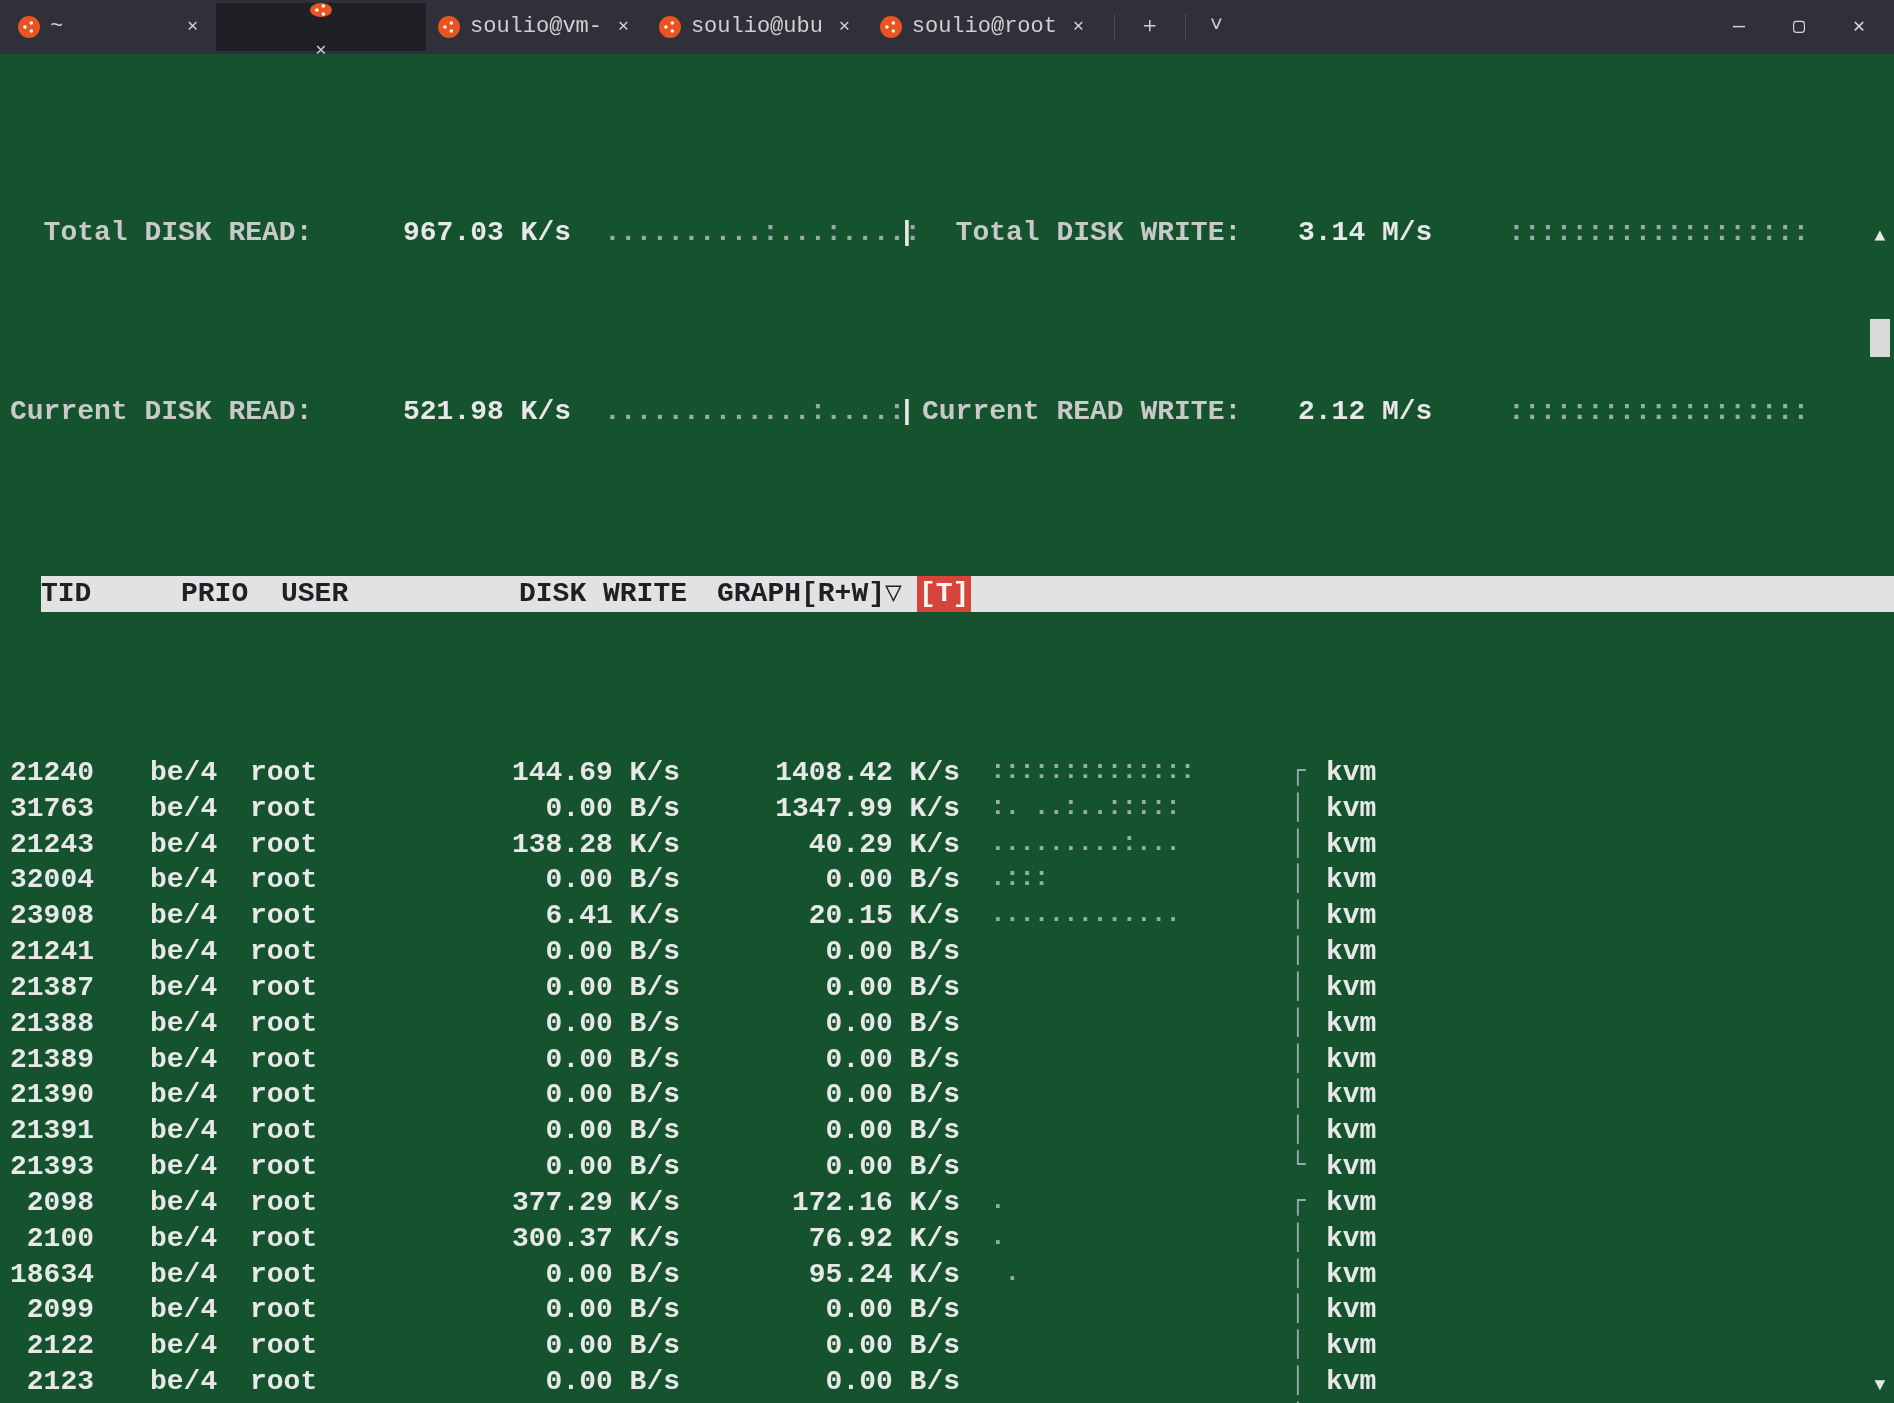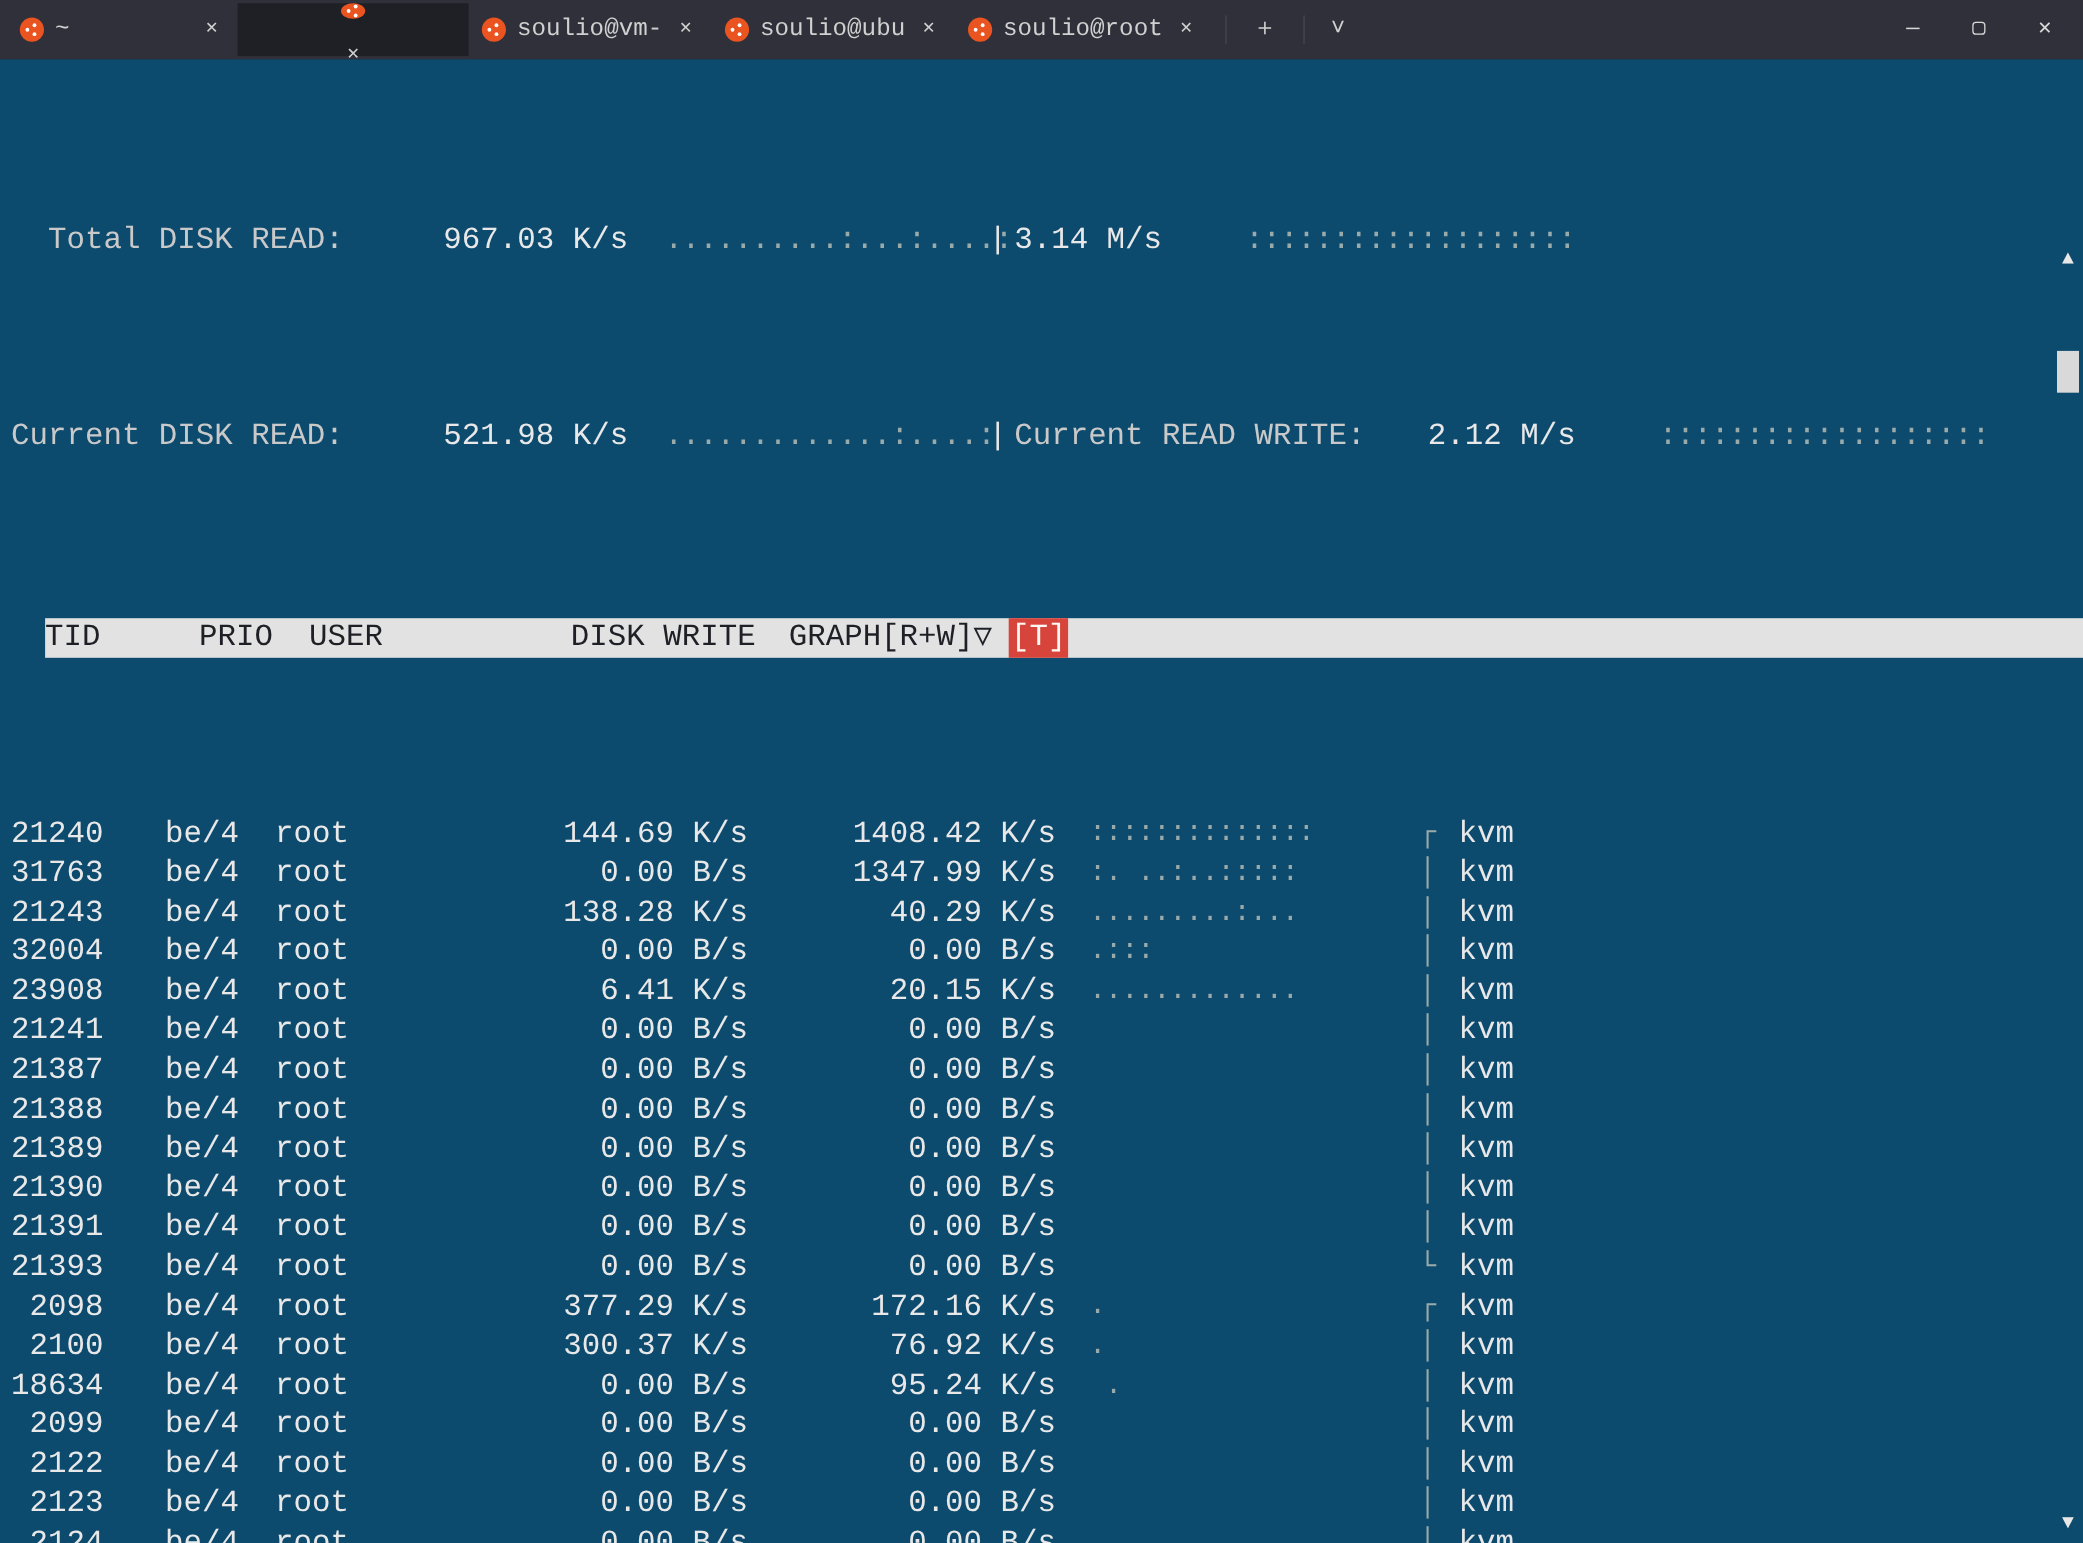--- a/index.html
+++ b/index.html
@@ -76,25 +76,26 @@
   }
   .wincontrols span {
     color: #d8d8d8;
     font-size: 20px;
     width: 26px;
     text-align: center;
   }
 
   
   .terminal {
-    background: #0c4a6e;
-    padding: 4px 0 0 10px;
+    background: #14532d;
+    padding: 18px 0 0 10px;
     position: relative;
     height: calc(100% - 54px);
     white-space: pre;
+    font-weight: bold;
   }
   .row { display: flex; }
   .cell { display: inline-block; }
 
   
   .sum-lbl  { width: 360px; color:#c9c9c9; }
   .sum-val  { width: 234px; text-align:center; }
   .sum-graph{ width: 288px; color:#9aa; letter-spacing:-1px; }
   .pipe     { width: 30px;  text-align:center; }
   .sum-lbl2 { width: 376px; color:#c9c9c9; }
@@ -227,20 +228,21 @@
 </div>
 
 <div class="terminal">
 
   
   <div class="row">
     <span class="cell sum-lbl">  Total DISK READ:</span>
     <span class="cell sum-val">967.03 K/s</span>
     <span class="cell sum-graph">..........:...:....:</span>
     <span class="cell pipe">|</span>
+    <span class="cell sum-lbl2">  Total DISK WRITE:</span>
     <span class="cell sum-val2">3.14 M/s</span>
     <span class="cell sum-graph2">:::::::::::::::::::</span>
   </div>
 
   
   <div class="row">
     <span class="cell sum-lbl">Current DISK READ:</span>
     <span class="cell sum-val">521.98 K/s</span>
     <span class="cell sum-graph">.............:....:</span>
     <span class="cell pipe">|</span>

